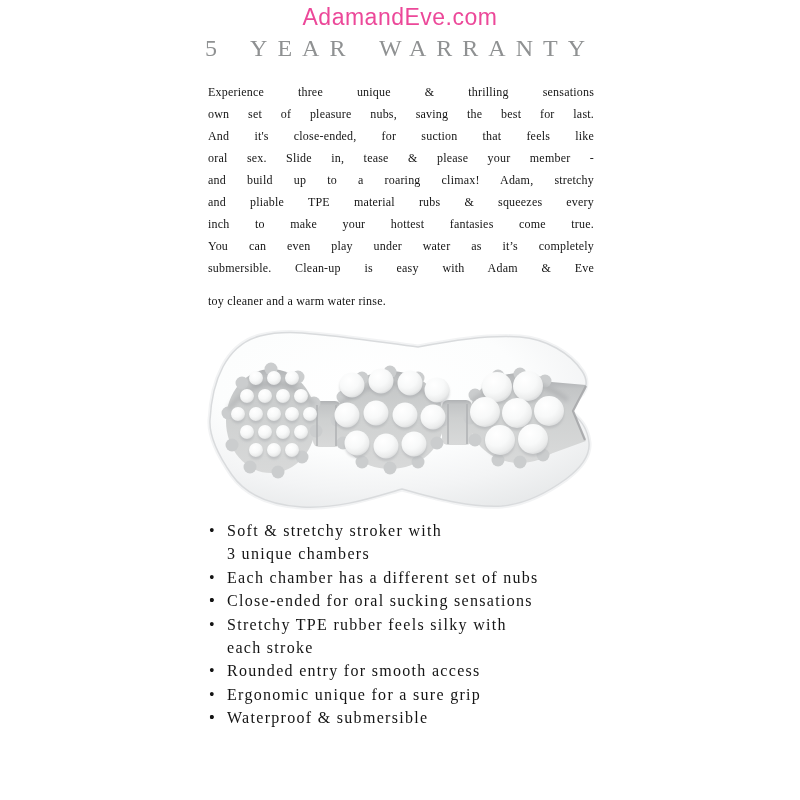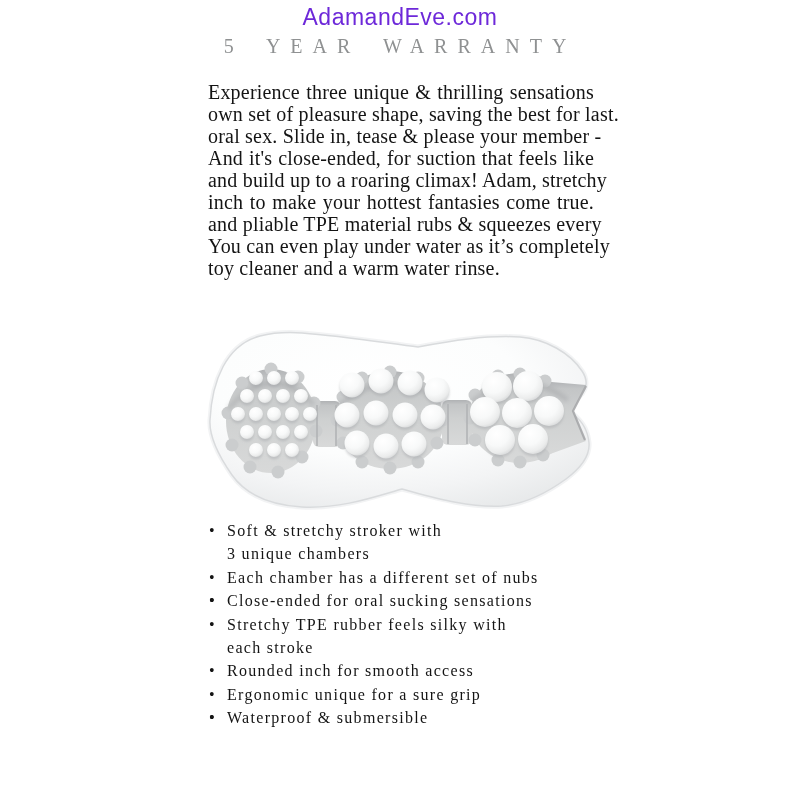--- a/index.html
+++ b/index.html
@@ -7,35 +7,35 @@
   body{
     width:800px;height:800px;background:#ffffff;
     font-family:"Liberation Serif", serif;color:#141414;
     position:relative;overflow:hidden;
   }
   .page{position:absolute;inset:0;}
   .site-title{
     position:absolute;top:4px;left:0;width:100%;
     text-align:center;
     font-family:"Liberation Sans", sans-serif;
-    font-size:23px;letter-spacing:0.5px;color:#6d28d9;
+    font-size:23px;letter-spacing:0.5px;color:#ec4899;
   }
   .warranty-title{
     position:absolute;top:35px;left:0;width:100%;
     text-align:center;
     font-family:"Liberation Serif", serif;
-    font-size:20px;color:#8f9192;
+    font-size:24px;color:#8f9192;
     letter-spacing:10px;word-spacing:8px;
   }
   .desc{
     position:absolute;left:208px;top:81px;width:386px;
-    font-size:20px;line-height:22px;letter-spacing:0.2px;
+    font-size:12px;line-height:22px;letter-spacing:0.2px;
   }
   .jline{text-align:justify;text-align-last:justify;white-space:nowrap;}
-  .jline.last{text-align-last:left;}
+  .jline.last{text-align-last:left;margin-top:11px;}
   .illu{
     position:absolute;left:190px;top:325px;width:410px;height:195px;
   }
   .features{
     position:absolute;left:208px;top:519px;width:402px;
     font-size:16px;line-height:23.4px;letter-spacing:1.3px;
     list-style:none;margin:0;padding:0;
   }
   .features li{position:relative;padding-left:19px;margin:0;}
   .features .dot{position:absolute;left:1px;top:0;letter-spacing:0;}
@@ -45,27 +45,28 @@
 <body>
 
 <div class="page">
 
   <div class="site-title">AdamandEve.com</div>
 
   <div class="warranty-title">5 YEAR WARRANTY</div>
 
   <div class="desc">
     <div class="jline">Experience three unique &amp; thrilling sensations</div>
-    <div class="jline">own set of pleasure shape, saving the best for last.</div>
+    <div class="jline">own set of pleasure nubs, saving the best for last.</div>
+    <div class="jline">And it's close-ended, for suction that feels like</div>
     <div class="jline">oral sex. Slide in, tease &amp; please your member -</div>
-    <div class="jline">And it's close-ended, for suction that feels like</div>
     <div class="jline">and build up to a roaring climax! Adam, stretchy</div>
+    <div class="jline">and pliable TPE material rubs &amp; squeezes every</div>
     <div class="jline">inch to make your hottest fantasies come true.</div>
-    <div class="jline">and pliable TPE material rubs &amp; squeezes every</div>
     <div class="jline">You can even play under water as it’s completely</div>
+    <div class="jline">submersible. Clean-up is easy with Adam &amp; Eve</div>
     <div class="jline last">toy cleaner and a warm water rinse.</div>
   </div>
 
   <svg id="ill" class="illu" viewBox="0 0 410 195" role="img" aria-label="three-chamber-stroker-cross-section">
     <defs>
       <radialGradient id="bodyGrad" cx="42%" cy="30%" r="80%">
         <stop offset="0%" stop-color="#ffffff"></stop>
         <stop offset="50%" stop-color="#fcfdfd"></stop>
         <stop offset="75%" stop-color="#f3f4f5"></stop>
         <stop offset="100%" stop-color="#e6e8e9"></stop>
@@ -234,19 +235,19 @@
   </svg>
 
   <ul class="features">
     <li><span class="dot">•</span><span class="ftext">Soft &amp; stretchy stroker with
 3 unique chambers</span></li>
     <li><span class="dot">•</span><span class="ftext">Each chamber has a different set of nubs</span></li>
     <li><span class="dot">•</span></li>
     <li><span class="dot">•</span><span class="ftext">Close-ended for oral sucking sensations</span></li>
     <li><span class="dot">•</span><span class="ftext">Stretchy TPE rubber feels silky with
 each stroke</span></li>
-    <li><span class="dot">•</span><span class="ftext">Rounded inch for smooth access</span></li>
+    <li><span class="dot">•</span><span class="ftext">Rounded entry for smooth access</span></li>
     <li><span class="dot">•</span><span class="ftext">Ergonomic unique for a sure grip</span></li>
     <li><span class="dot">•</span></li>
     <li><span class="dot">•</span><span class="ftext">Waterproof &amp; submersible</span></li>
   </ul>
 
 </div>
 
 </body></html>

